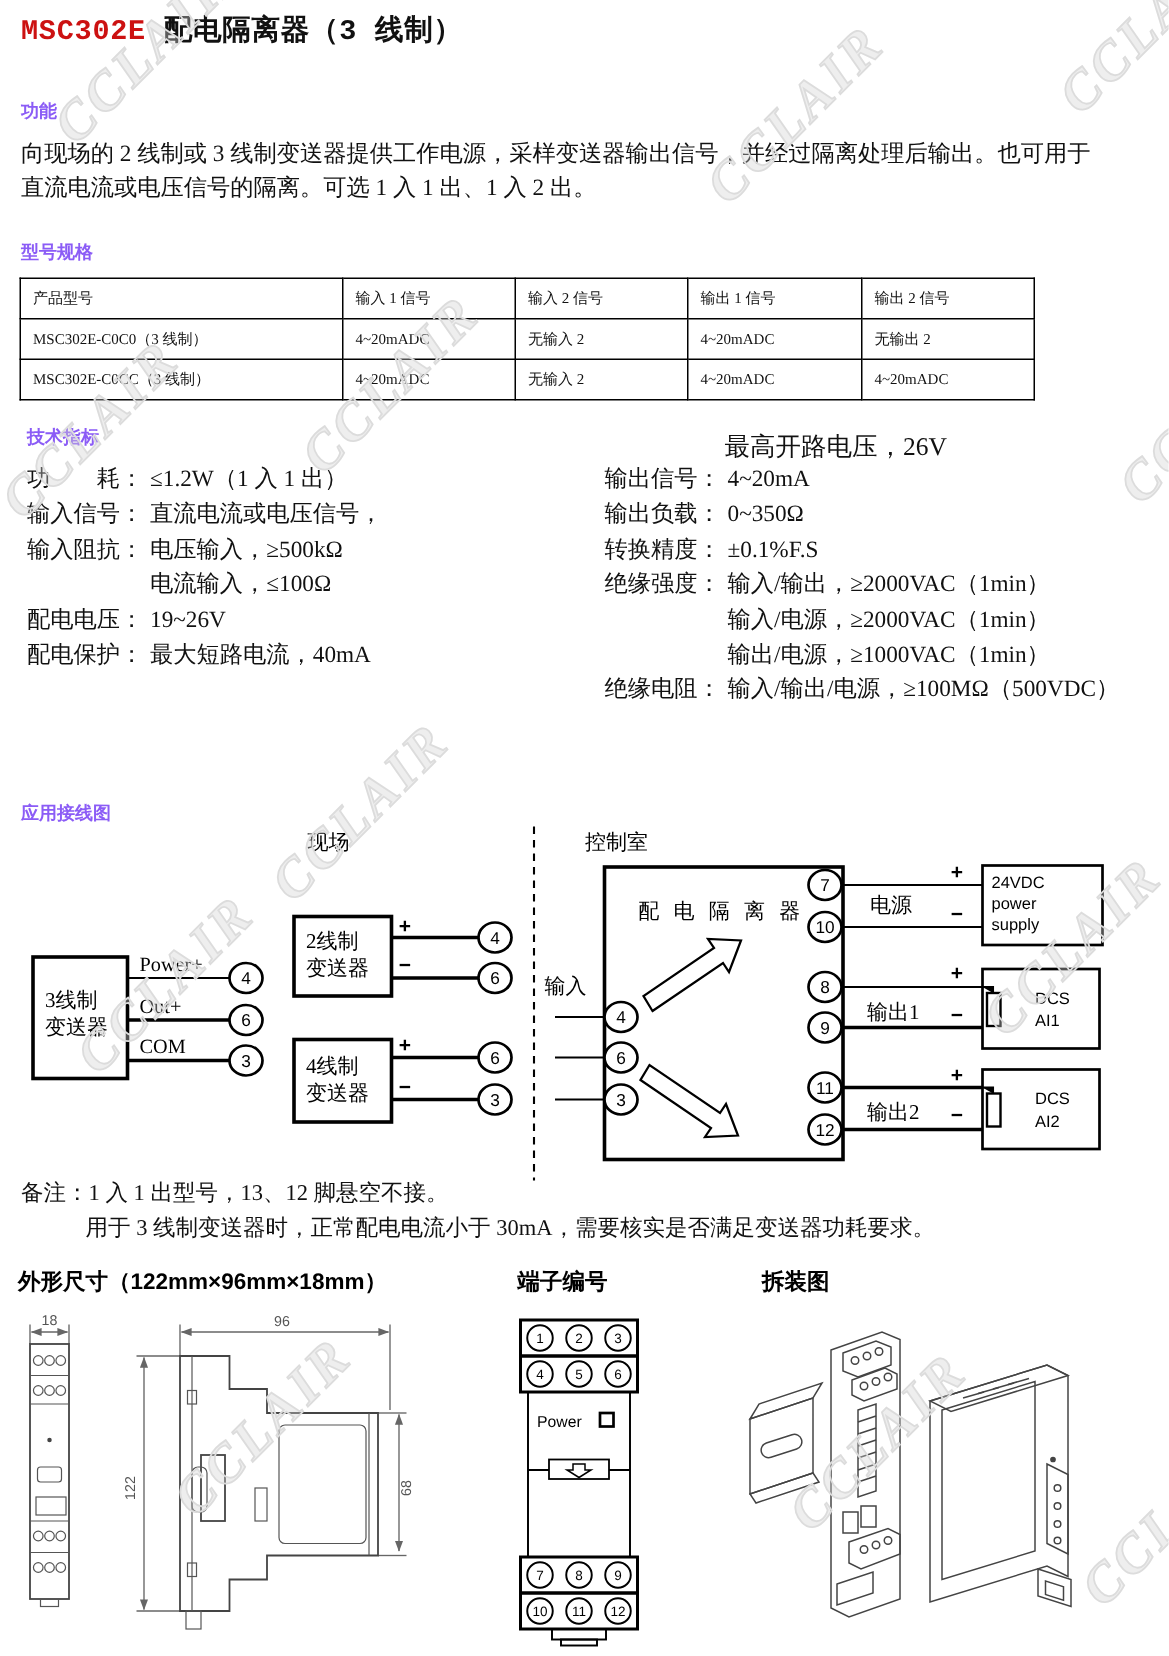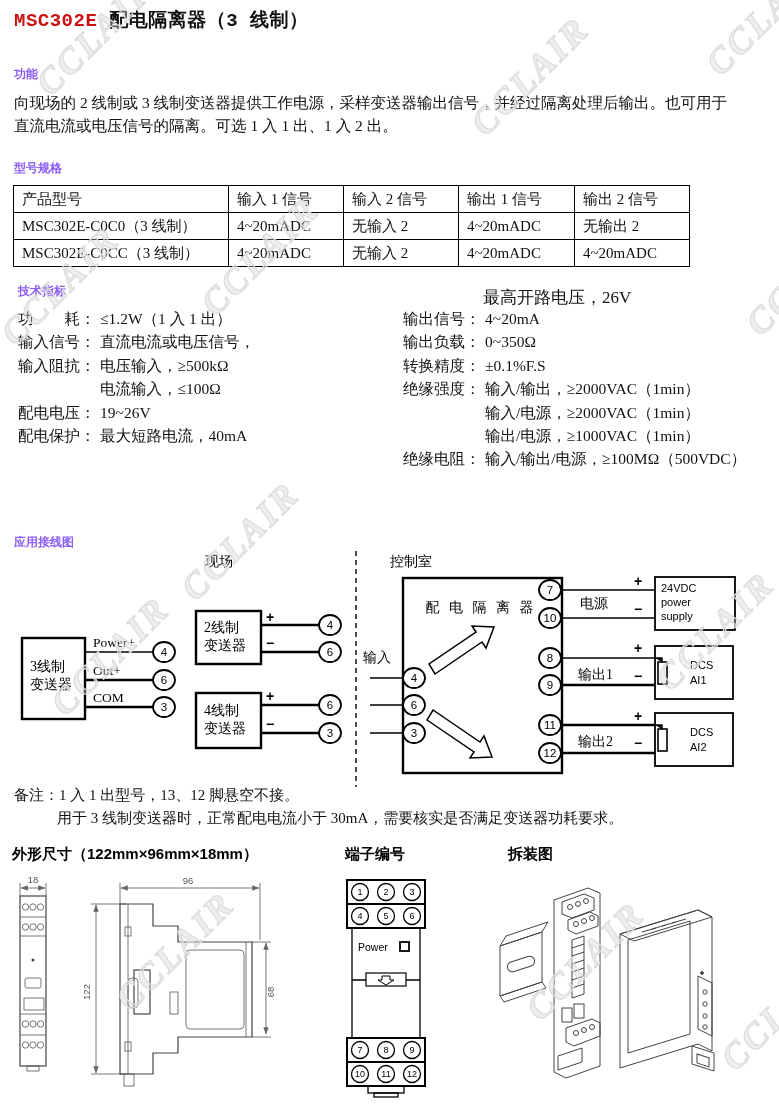--- a/index.html
+++ b/index.html
@@ -4,21 +4,21 @@
 <style>
   html,body{margin:0;padding:0;}
   body{width:779px;height:1104px;position:relative;background:#fff;overflow:hidden;
        font-family:"Liberation Serif",serif;color:#111;}
   .abs{position:absolute;}
   .title{font-family:Liberation Mono, monospace;font-weight:bold;font-size:19px;letter-spacing:.5px;text-align:center;}
   .title .red{color:#cc1111;}
   .h-blue{font-family:"Liberation Sans",sans-serif;font-weight:bold;font-size:12px;color:#8b5cf6;}
   .h-black{font-family:"Liberation Sans",sans-serif;font-weight:bold;font-size:15px;color:#000;}
   .para{font-size:15.5px;line-height:23px;white-space:nowrap;}
-  table.models{border-collapse:collapse;table-layout:fixed;width:676px;font-size:15px;}
+  table.models{border-collapse:collapse;table-layout:fixed;width:676px;font-size:10px;}
   table.models td,table.models th{border:1px solid #000;font-weight:normal;text-align:left;
        padding:2px 8px;height:22px;white-space:nowrap;overflow:hidden;}
   .spec-row{height:23.4px;font-size:15.5px;white-space:nowrap;}
   .sl{display:inline-block;width:82px;white-space:pre;}
   .notes{font-size:15px;white-space:nowrap;}
   .wm{position:absolute;z-index:5;font-family:"Liberation Serif",serif;font-weight:bold;font-style:italic;
       font-size:36px;letter-spacing:3px;color:rgba(210,210,210,0.38);
       -webkit-text-stroke:1.2px #dcdcdc;transform:rotate(-45deg);pointer-events:none;}
   
   svg text{font-family:"Liberation Serif",serif;font-size:14px;fill:#000;}

